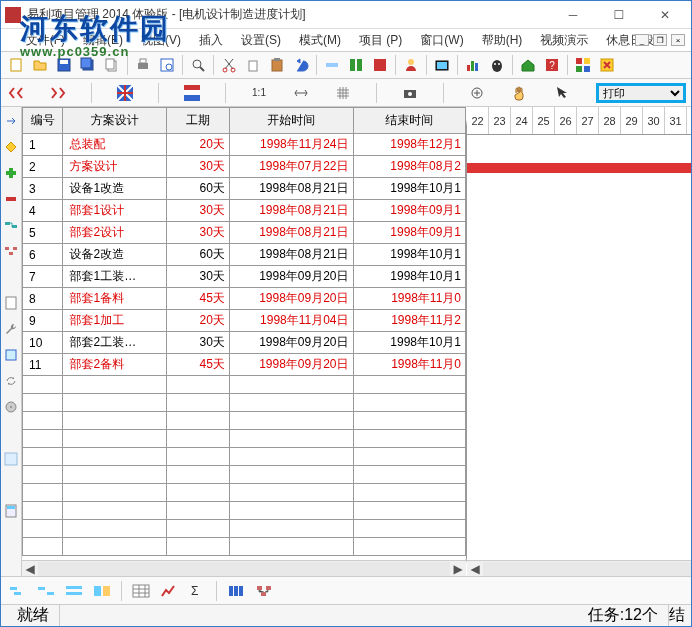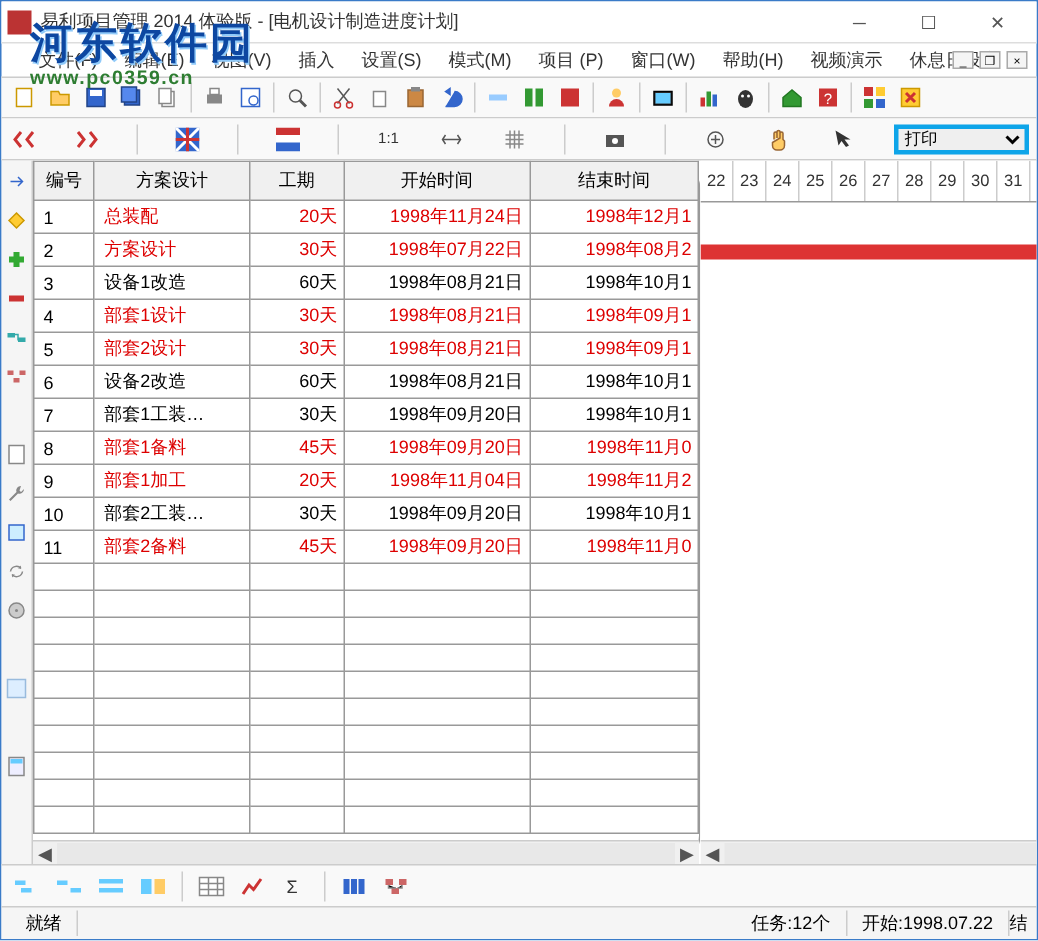--- a/index.html
+++ b/index.html
@@ -35,21 +35,21 @@
 td.name { text-align: left; padding-left: 6px; }
 td.red { color: #d00; }
 tr.empty td { height: 18px; }
 .gantt-wrap { flex: 1; display: flex; flex-direction: column; overflow: hidden; background: #fff; }
 .gantt-head { height: 28px; border-bottom: 1px solid #999; display: flex; overflow: hidden; }
 .gh-cell { min-width: 22px; border-right: 1px solid #ccc; text-align: center; font-size: 11px; padding-top: 8px; color: #333; }
 .gantt-body { flex: 1; position: relative; }
 .gantt-bar { position: absolute; height: 10px; background: #d33; top: 28px; left: 0; right: 0; }
 .bottom-toolbar { height: 28px; border-top: 1px solid #ccc; display: flex; align-items: center; padding: 2px 6px; gap: 6px; background: #f9f9f9; }
 .bt-btn { width: 22px; height: 20px; display: flex; align-items: center; justify-content: center; }
-.statusbar { height: 22px; border-top: 1px solid #ccc; display: flex; align-items: center; padding: 0 6px; font-size: 12px; background: #f5f5f5; }
+.statusbar { height: 22px; border-top: 1px solid #ccc; display: flex; align-items: center; padding: 0 6px; font-size: 16px; background: #f5f5f5; }
 .statusbar .cell { border-right: 1px solid #ccc; padding: 0 10px; }
 .statusbar .spacer { flex: 1; }
 .hscroll { height: 16px; border-top: 1px solid #ccc; background: #f0f0f0; display:flex; align-items:center; }
 .hscroll .arrow { width:16px; text-align:center; color:#555; }
 .hscroll .track { flex:1; height:14px; background:#e8e8e8; }
 svg { display: block; }
 </style>
 </head>
 <body>
 
@@ -639,16 +639,15 @@
           <rect x="6" y="8" width="5" height="4" fill="#c66"></rect>
           <path d="M4 6v2h5M13 6v2h-3" stroke="#888"></path>
         </svg>
       </div>
   </div>
 
   <div class="statusbar">
     <div class="cell">就绪</div>
     <div class="spacer"></div>
     <div class="cell">任务:12个</div>
-    <div class="cell">开始:1998.07.22</div>
     <div>结</div>
   </div>
 </div>
 
 </body></html>

